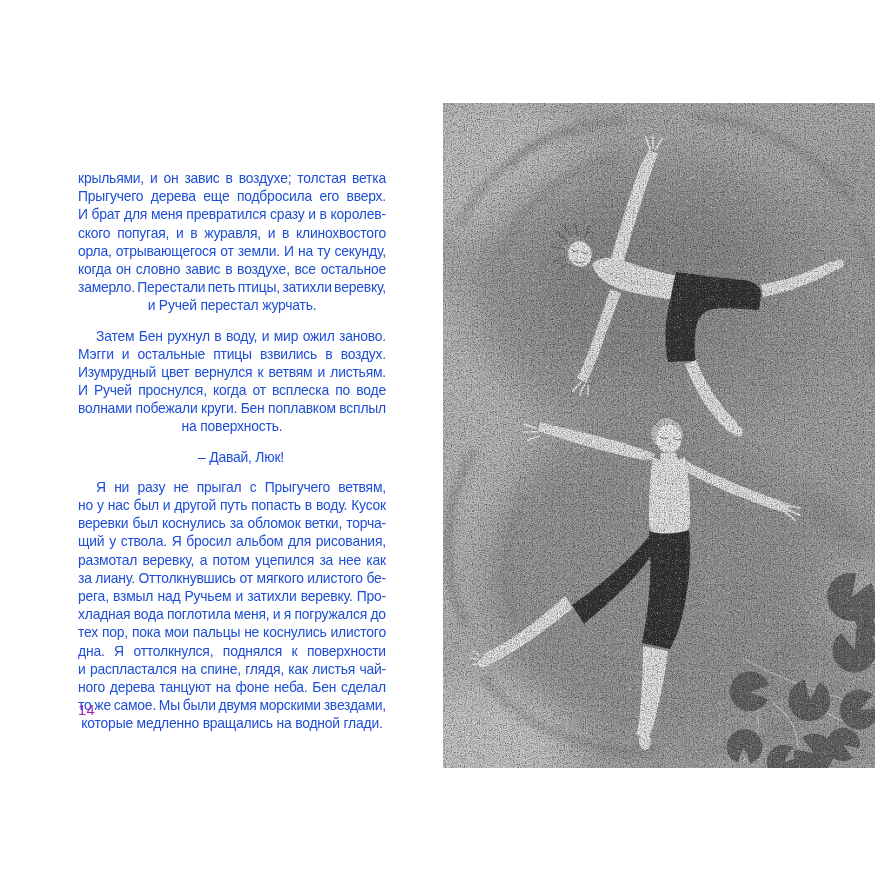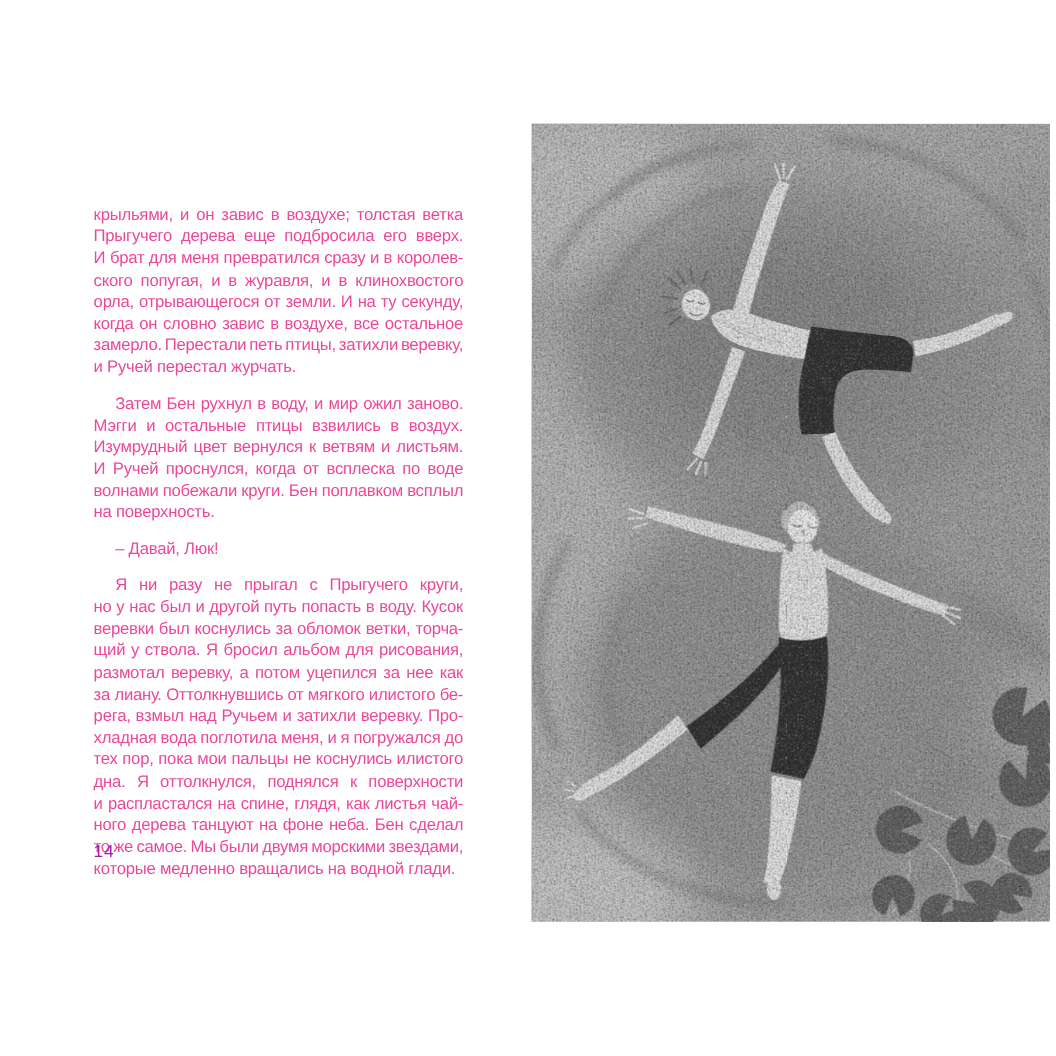--- a/index.html
+++ b/index.html
@@ -4,24 +4,24 @@
 <style>
   html,body{margin:0;padding:0;background:#ffffff;}
   .canvas{
     position:relative;width:880px;height:880px;background:#ffffff;overflow:hidden;
     font-family:"Liberation Sans","DejaVu Sans",sans-serif;
   }
   
   .text-column{
     position:absolute;left:78px;top:169px;width:308px;
     font-size:13.9px;line-height:18.2px;letter-spacing:-0.2px;
-    color:#ec4899;
+    color:#1d4ed8;
   }
   .line{height:18.2px;display:flex;justify-content:space-between;}
-  .line.plain{display:block;white-space:pre;}
+  .line.plain{display:block;white-space:pre;text-align:center;}
   .line.indent{padding-left:18px;margin-top:12px;}
   .line span{display:inline-block;}
   .page-number{
     position:absolute;left:78px;top:702px;width:308px;text-align:left;
     font-size:14.5px;color:#a21caf;letter-spacing:0.5px;
   }
   
   .illustration{
     position:absolute;left:443px;top:103px;width:432px;height:665px;
   }
@@ -151,21 +151,21 @@
       <div class="line plain">на поверхность.</div>
       <div class="line indent plain">– Давай, Люк!</div>
       <div class="line indent just">
         <span>Я</span>
         <span>ни</span>
         <span>разу</span>
         <span>не</span>
         <span>прыгал</span>
         <span>с</span>
         <span>Прыгучего</span>
-        <span>круги,</span>
+        <span>ветвям,</span>
       </div>
       <div class="line just">
         <span>но</span>
         <span>у</span>
         <span>нас</span>
         <span>был</span>
         <span>и</span>
         <span>другой</span>
         <span>путь</span>
         <span>попасть</span>

